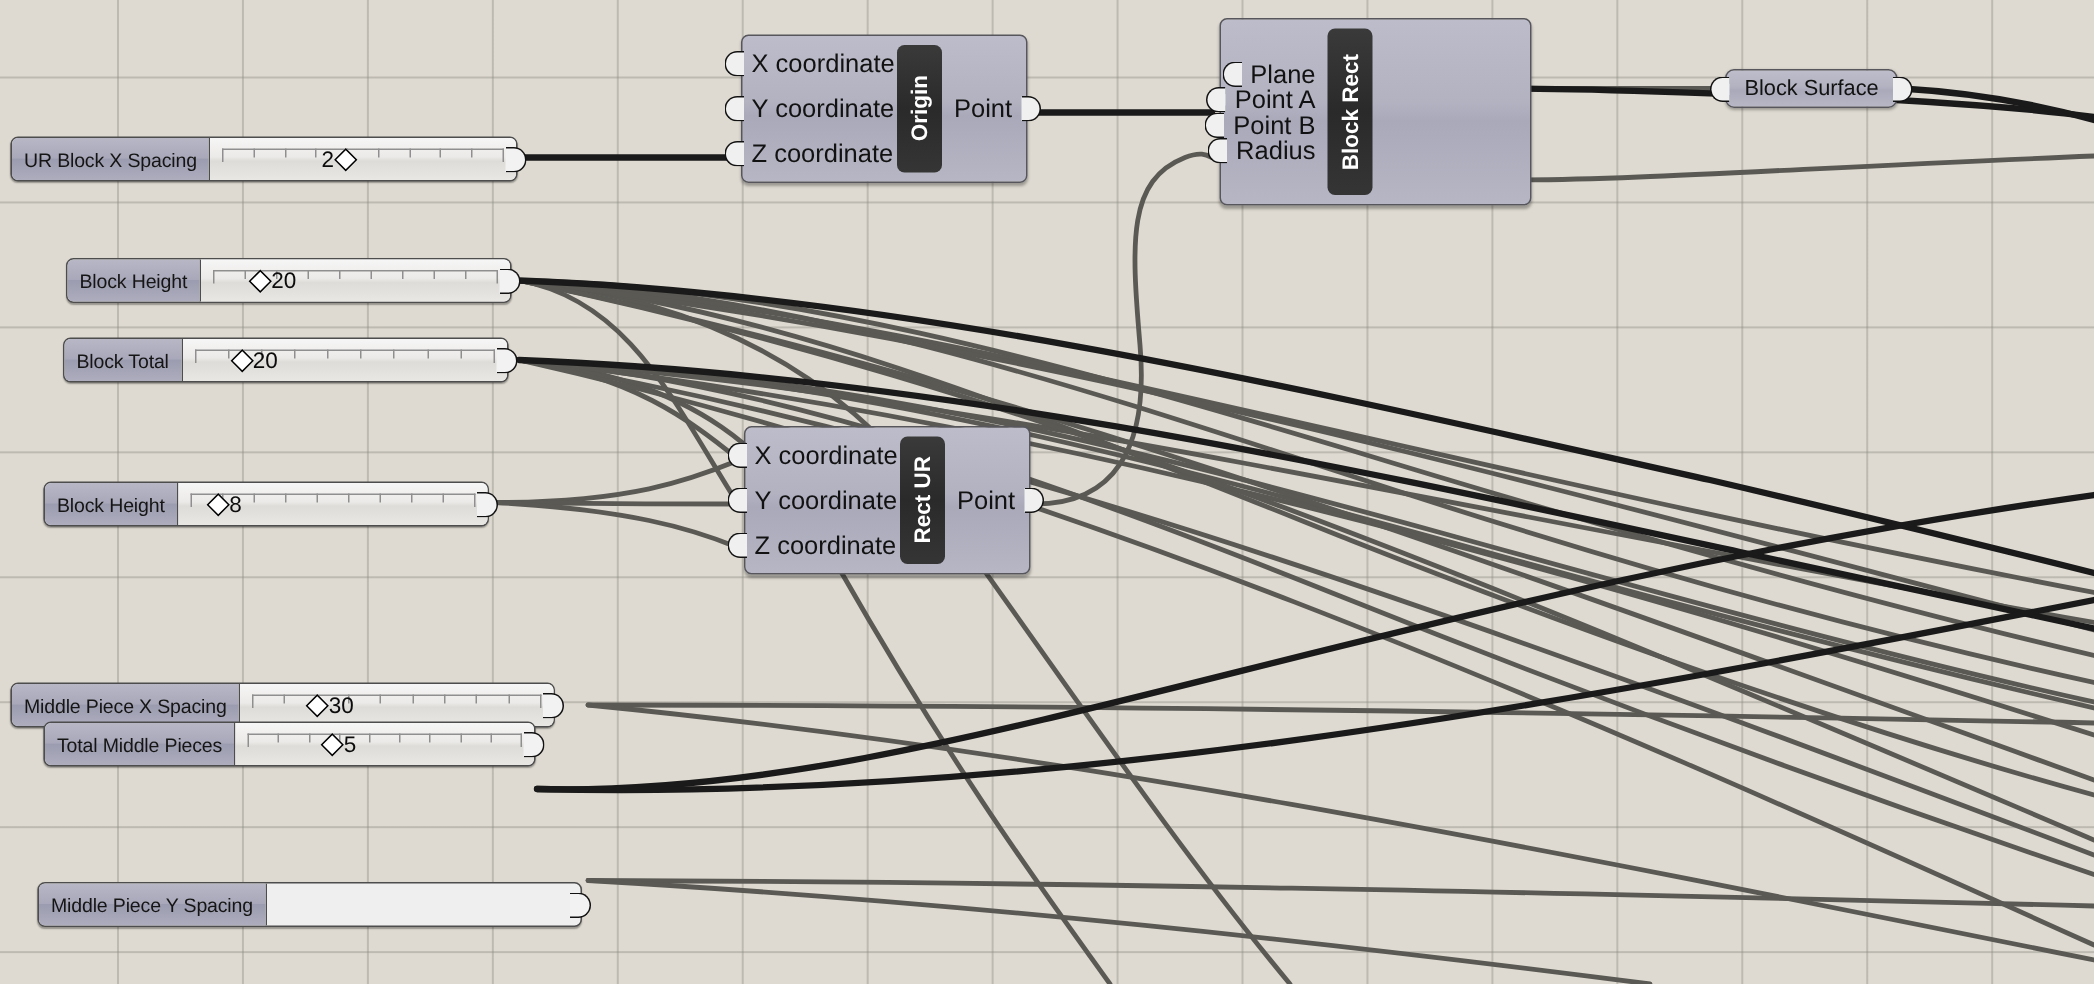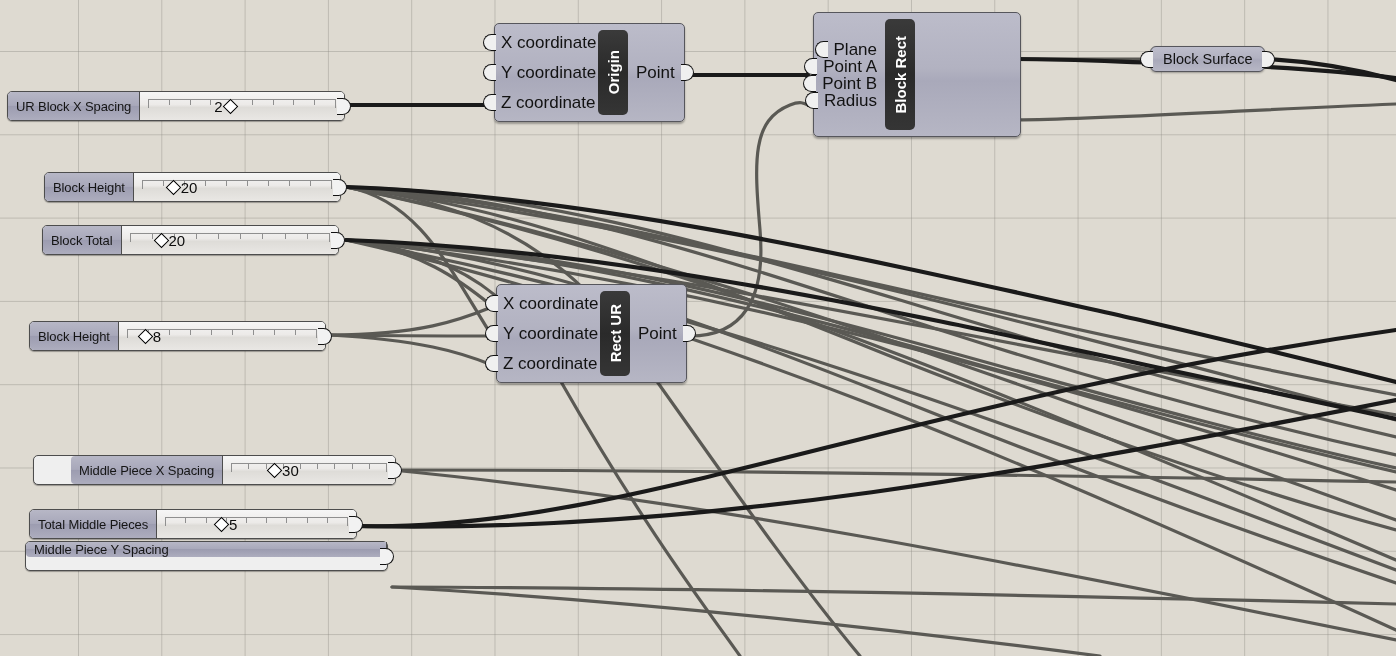--- a/index.html
+++ b/index.html
@@ -359,21 +359,21 @@
           <i class="edge"></i>
       </div>
       <div class="sl-val" style="left:20px;">
         <span class="sl-diamond"></span>
         <span>8</span>
       </div>
     </div>
     <div class="sl-port"></div>
   </div>
 
-  <div class="slider" style="left:33px; top:455px; width:363px;padding-left:37px;">
+  <div class="slider" style="left:7px; top:455px; width:363px;">
     <div class="sl-name">Middle Piece X Spacing</div>
     <div class="sl-track">
       <div class="sl-baseline"></div>
       <div class="sl-ticks">
         <i class="edge"></i>
           <i class="min"></i>
           <i class="min"></i>
           <i class="min"></i>
           <i class="min"></i>
         <i class="min"></i>
@@ -383,21 +383,21 @@
           <i class="edge"></i>
       </div>
       <div class="sl-val" style="left:45px;">
         <span class="sl-diamond"></span>
         <span>30</span>
       </div>
     </div>
     <div class="sl-port"></div>
   </div>
 
-  <div class="slider" style="left:29px; top:481px; width:328px;margin-top:28px;">
+  <div class="slider" style="left:29px; top:481px; width:328px;">
     <div class="sl-name">Total Middle Pieces</div>
     <div class="sl-track">
       <div class="sl-baseline"></div>
       <div class="sl-ticks">
         <i class="edge"></i>
           <i class="min"></i>
           <i class="min"></i>
           <i class="min"></i>
           <i class="min"></i>
         <i class="min"></i>
@@ -407,21 +407,21 @@
           <i class="edge"></i>
       </div>
       <div class="sl-val" style="left:58px;">
         <span class="sl-diamond"></span>
         <span>5</span>
       </div>
     </div>
     <div class="sl-port"></div>
   </div>
 
-  <div class="slider" style="left:25px; top:541px; width:363px;flex-direction:column;">
+  <div class="slider" style="left:25px; top:588px; width:363px;">
     <div class="sl-name">Middle Piece Y Spacing</div>
     <div class="sl-port"></div>
   </div>
 
   <div class="node" style="left:494px; top:23px; width:191px; height:99px;">
     <div class="node-in" style="width:101px;">
       <div class="param">
         <span class="port in"></span>
         <span>X coordinate</span>
       </div>

